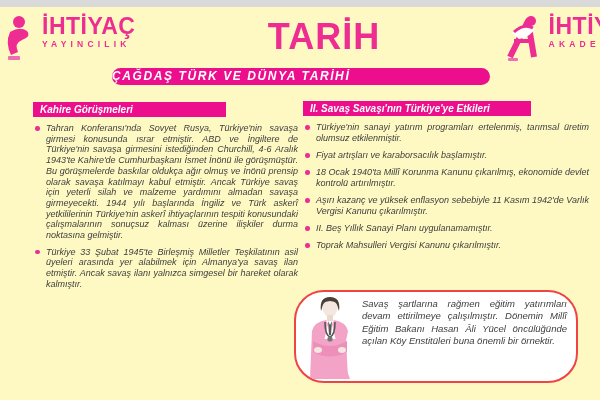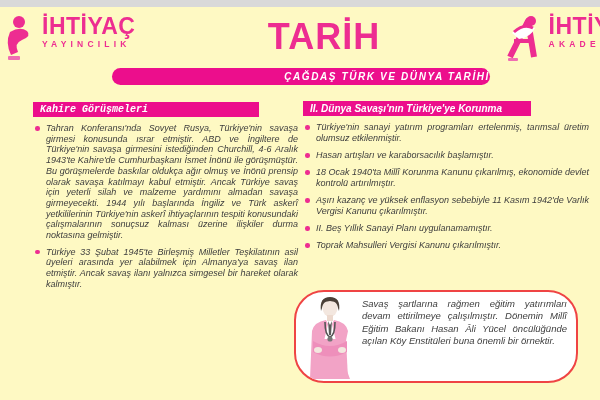--- a/index.html
+++ b/index.html
@@ -14,32 +14,32 @@
   .logo svg{flex:none;}
   .logo-textwrap{display:flex;flex-direction:column;line-height:1;}
   .logo-title{font-size:23px;font-weight:800;color:#ed2d91;letter-spacing:.5px;}
   .logo-sub{font-size:8.5px;font-weight:700;color:#ed2d91;letter-spacing:4.2px;margin-top:2px;}
   .page-title{
     position:absolute;top:9px;left:0;width:100%;text-align:center;margin:0;
     font-size:36px;font-weight:800;color:#ed2d91;letter-spacing:1px;
   }
   .banner{
     position:absolute;top:61px;left:112px;width:378px;height:17px;
-    background:#ec0e8c;border-radius:9px;color:#ffffff;text-align:right;
-    font-size:10px;font-weight:700;font-style:italic;line-height:17px;letter-spacing:1.6px;
+    background:#ec0e8c;border-radius:9px;color:#ffffff;text-align:left;
+    font-size:12px;font-weight:700;font-style:italic;line-height:17px;letter-spacing:1.6px;
   }
   
   .col{position:absolute;}
   .col-left{left:33px;top:95px;width:265px;}
   .col-right{left:303px;top:94px;width:286px;}
   .col-heading{
     background:#ec0e8c;color:#ffffff;font-style:italic;font-weight:700;
     font-size:10px;line-height:15px;padding:0 7px;box-sizing:border-box;
   }
-  .col-left .col-heading{width:226px;font-family:Liberation Mono, monospace;}
+  .col-left .col-heading{width:193px;}
   .col-right .col-heading{width:228px;}
   ul.bullets{list-style:none;margin:6px 0 0;padding:0;}
   ul.bullets li{
     position:relative;padding-left:13px;margin-bottom:6px;
     font-size:9px;line-height:10.7px;color:#3d3d3d;font-style:italic;text-align:justify;
   }
   .col-right ul.bullets li{line-height:11px;}
   ul.bullets li::before{
     content:"";position:absolute;left:2px;top:3px;width:4.5px;height:4.5px;
     border-radius:50%;background:#ed2d91;
@@ -95,24 +95,24 @@
 
   <section class="col col-left">
     <div class="col-heading">Kahire Görüşmeleri</div>
     <ul class="bullets">
       <li>Tahran Konferansı'nda Sovyet Rusya, Türkiye'nin savaşa girmesi konusunda ısrar etmiştir. ABD ve İngiltere de Türkiye'nin savaşa girmesini istediğinden Churchill, 4-6 Aralık 1943'te Kahire'de Cumhurbaşkanı İsmet İnönü ile görüşmüştür. Bu görüşmelerde baskılar oldukça ağır olmuş ve İnönü prensip olarak savaşa katılmayı kabul etmiştir. Ancak Türkiye savaş için yeterli silah ve malzeme yardımını almadan savaşa girmeyecekti. 1944 yılı başlarında İngiliz ve Türk askerî yetkililerinin Türkiye'nin askerî ihtiyaçlarının tespiti konusundaki çalışmalarının sonuçsuz kalması üzerine ilişkiler durma noktasına gelmiştir.</li>
       <li>Türkiye 33 Şubat 1945'te Birleşmiş Milletler Teşkilatının asil üyeleri arasında yer alabilmek için Almanya'ya savaş ilan etmiştir. Ancak savaş ilanı yalnızca simgesel bir hareket olarak kalmıştır.</li>
     </ul>
   </section>
 
   <section class="col col-right">
-    <div class="col-heading">II. Dünya Savaşı'nın Türkiye'ye Korunma</div>
+    <div class="col-heading">II. Savaş Savaşı'nın Türkiye'ye Etkileri</div>
     <ul class="bullets">
       <li>Türkiye'nin sanayi yatırım programları ertelenmiş, tarımsal üretim olumsuz etkilenmiştir.</li>
-      <li>Hasan artışları ve karaborsacılık başlamıştır.</li>
+      <li>Fiyat artışları ve karaborsacılık başlamıştır.</li>
       <li>18 Ocak 1940'ta Millî Korunma Kanunu çıkarılmış, ekonomide devlet kontrolü artırılmıştır.</li>
       <li>Aşırı kazanç ve yüksek enflasyon sebebiyle 11 Kasım 1942'de Varlık Vergisi Kanunu çıkarılmıştır.</li>
       <li>II. Beş Yıllık Sanayi Planı uygulanamamıştır.</li>
       <li>Toprak Mahsulleri Vergisi Kanunu çıkarılmıştır.</li>
     </ul>
   </section>
 
   <div class="info-box">
     <div class="info-doctor">
       <svg width="56" height="86" viewBox="0 0 56 86">

